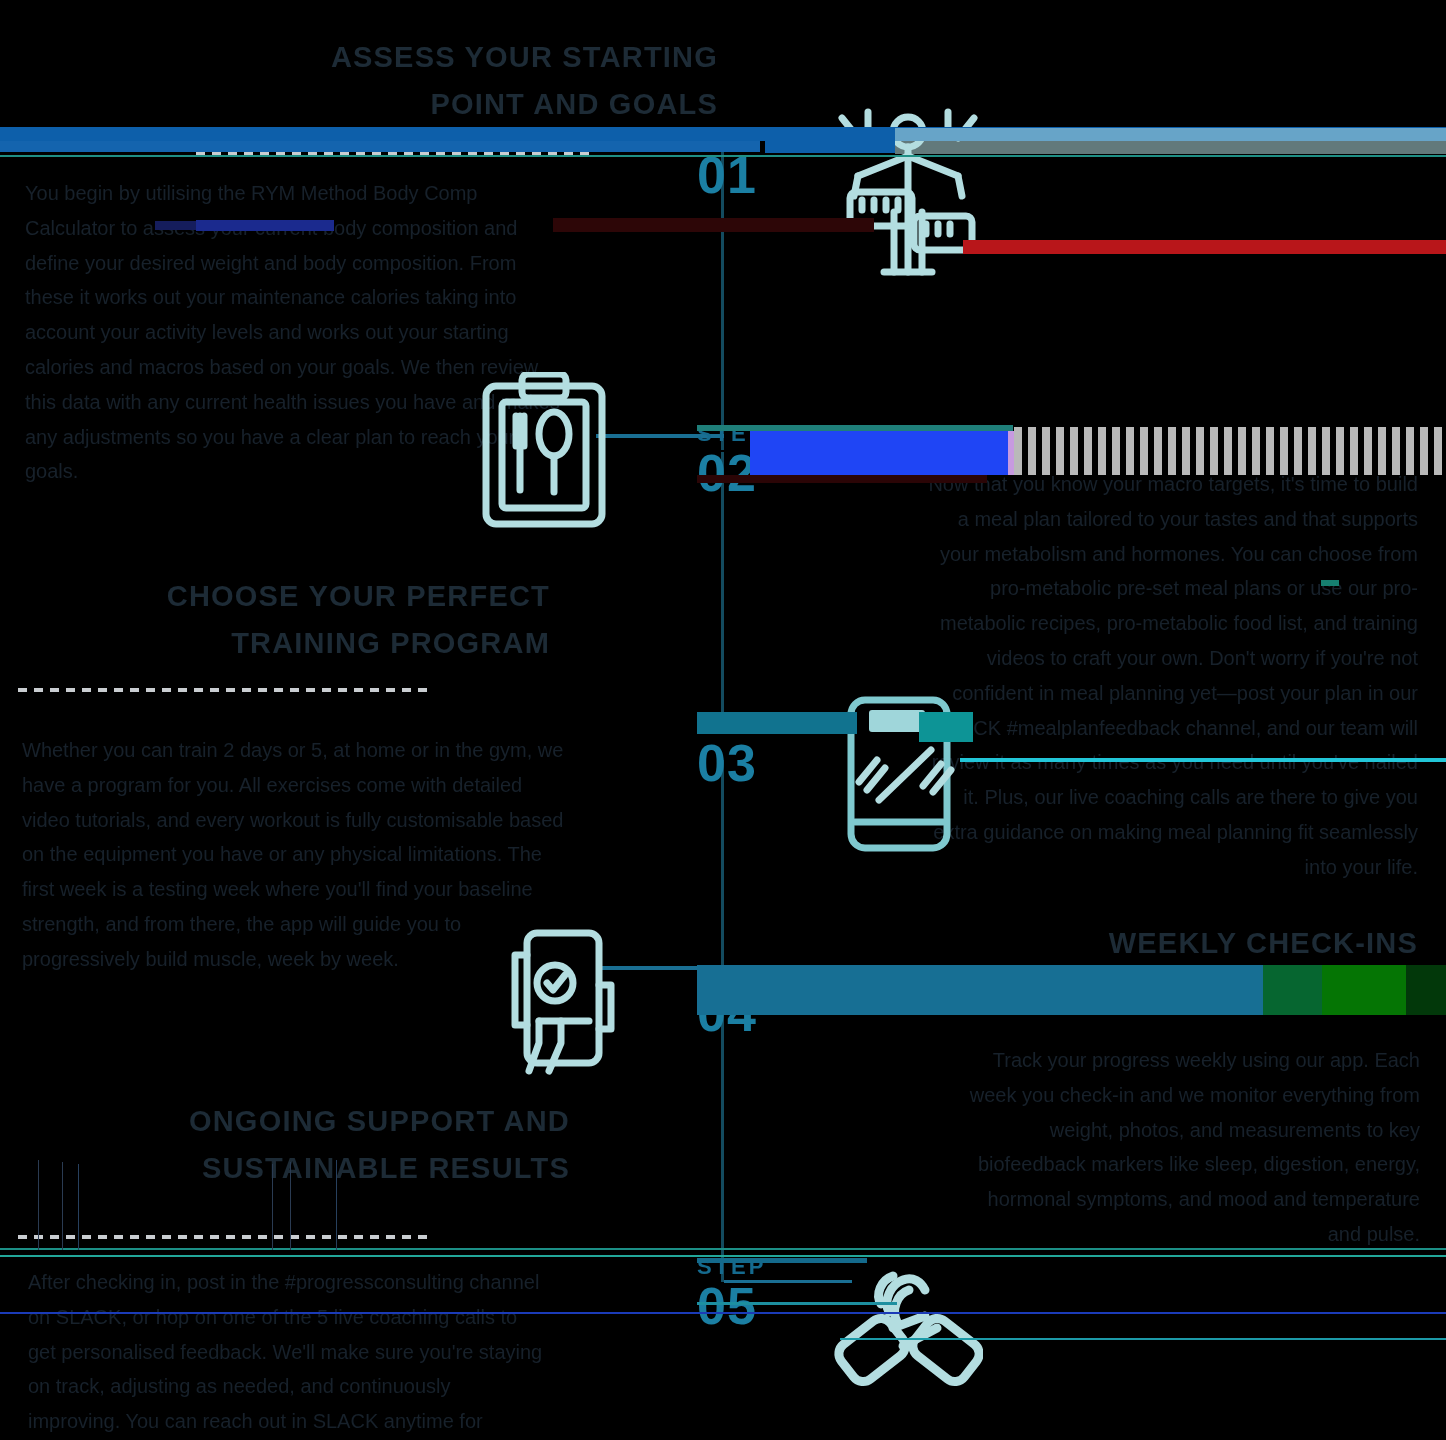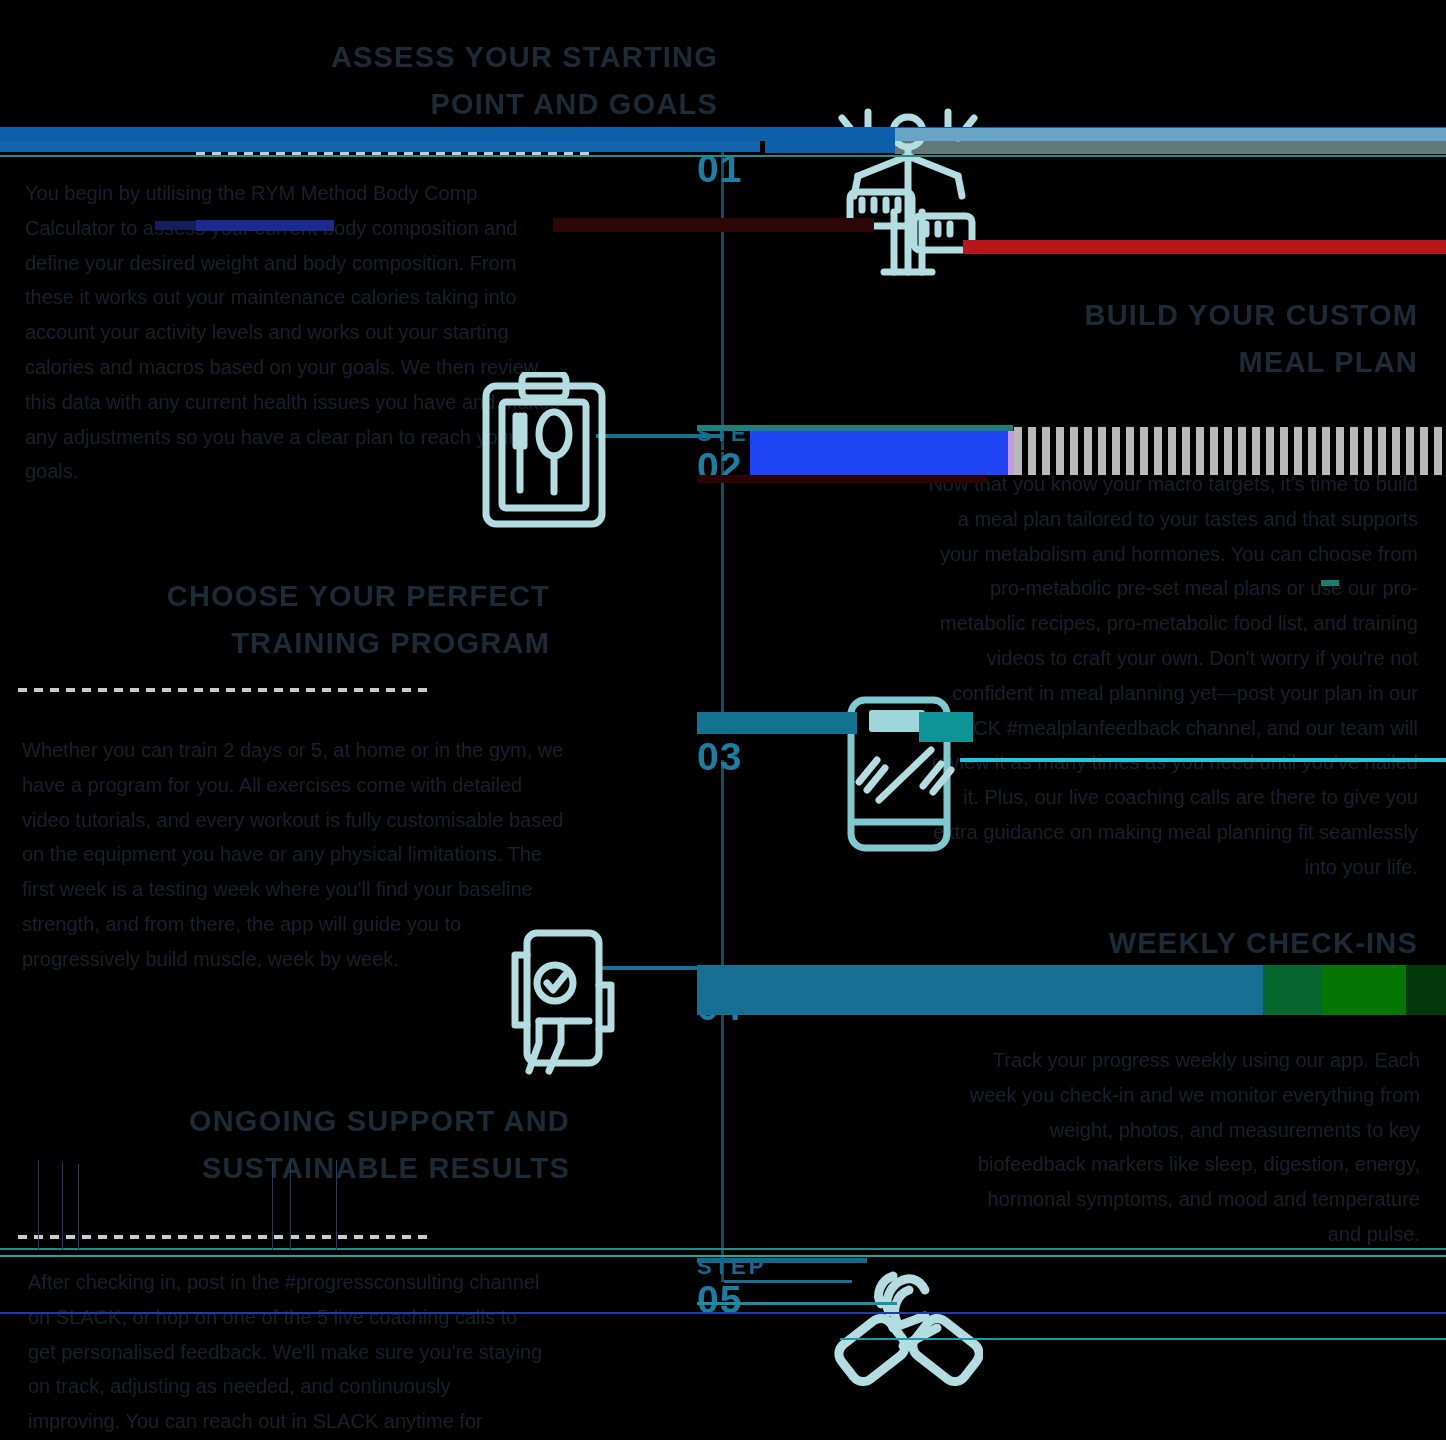--- a/index.html
+++ b/index.html
@@ -78,21 +78,21 @@
   }
   .step-badge .step-word {
     display: block;
     font-size: 22px;
     font-weight: 700;
     letter-spacing: 3px;
     color: #156a8e;
   }
   .step-badge .step-num {
     display: block;
-    font-size: 39px;
+    font-size: 52px;
     font-weight: 700;
     letter-spacing: 1px;
     margin-top: 2px;
     color: #1b7fa3;
   }
 
   
   .arm {
     position: absolute;
     background: #1a6f93;
@@ -157,22 +157,20 @@
       <path d="M34 96 L34 106 M46 96 L46 106 M58 96 L58 106 M70 96 L70 106"></path>
       <rect x="86" y="112" width="58" height="34" rx="6"></rect>
       <path d="M98 120 L98 130 M110 120 L110 130 M122 120 L122 130"></path>
       <path d="M80 88 L80 168"></path>
       <path d="M56 168 L104 168"></path>
       <path d="M66 108 L66 168"></path>
       <path d="M94 108 L94 168"></path>
     </svg>
   </div>
 
-  <div class="heading right" style="right:28px; top:292px; width:520px;">BUILD YOUR CUSTOM
-MEAL PLAN</div>
 
   <div class="body-copy right" style="right:28px; top:467px; width:500px;">Now that you know your macro targets, it's time to build a meal plan tailored to your tastes and that supports your metabolism and hormones. You can choose from pro-metabolic pre-set meal plans or use our pro-metabolic recipes, pro-metabolic food list, and training videos to craft your own. Don't worry if you're not confident in meal planning yet—post your plan in our SLACK #mealplanfeedback channel, and our team will review it as many times as you need until you've nailed it. Plus, our live coaching calls are there to give you extra guidance on making meal planning fit seamlessly into your life.</div>
 
   <div class="arm" style="left:596px; top:434px; width:128px; height:4px;"></div>
 
   <div class="step-badge" style="left:697px; top:423px;">
     <span class="step-word">STEP</span>
     <span class="step-num">02</span>
   </div>
 

